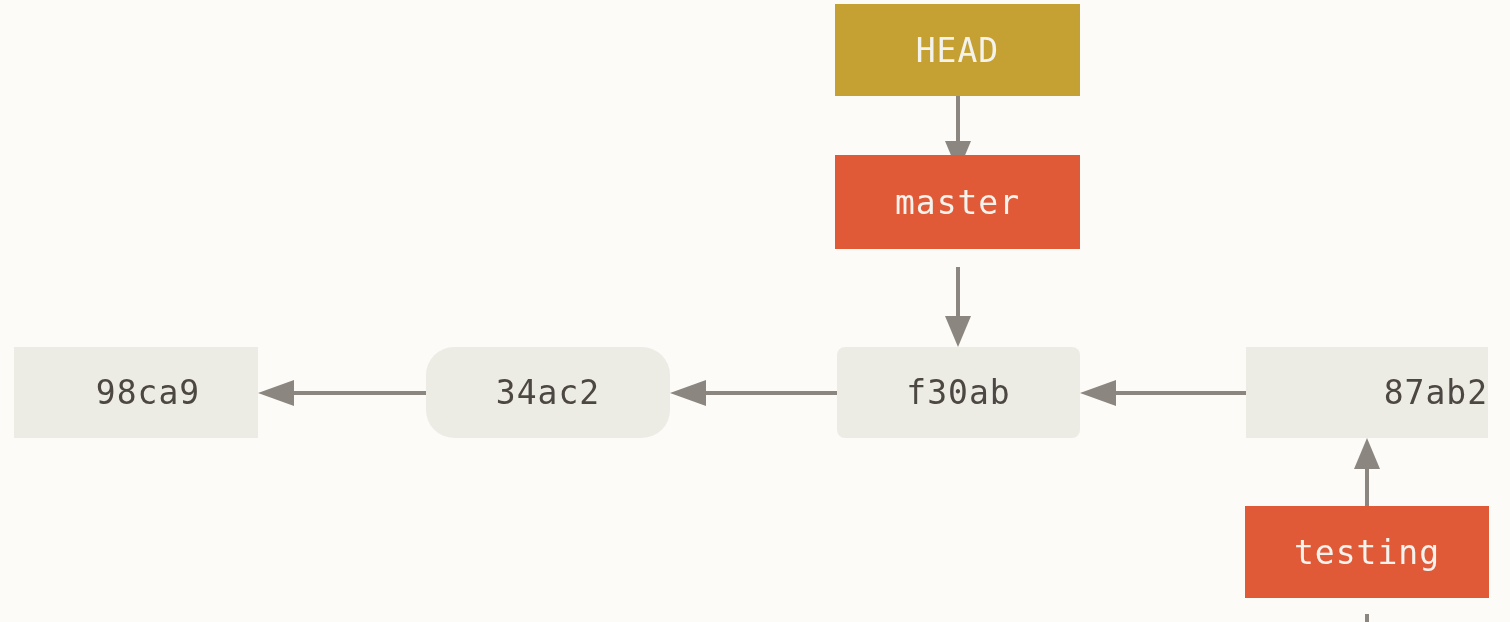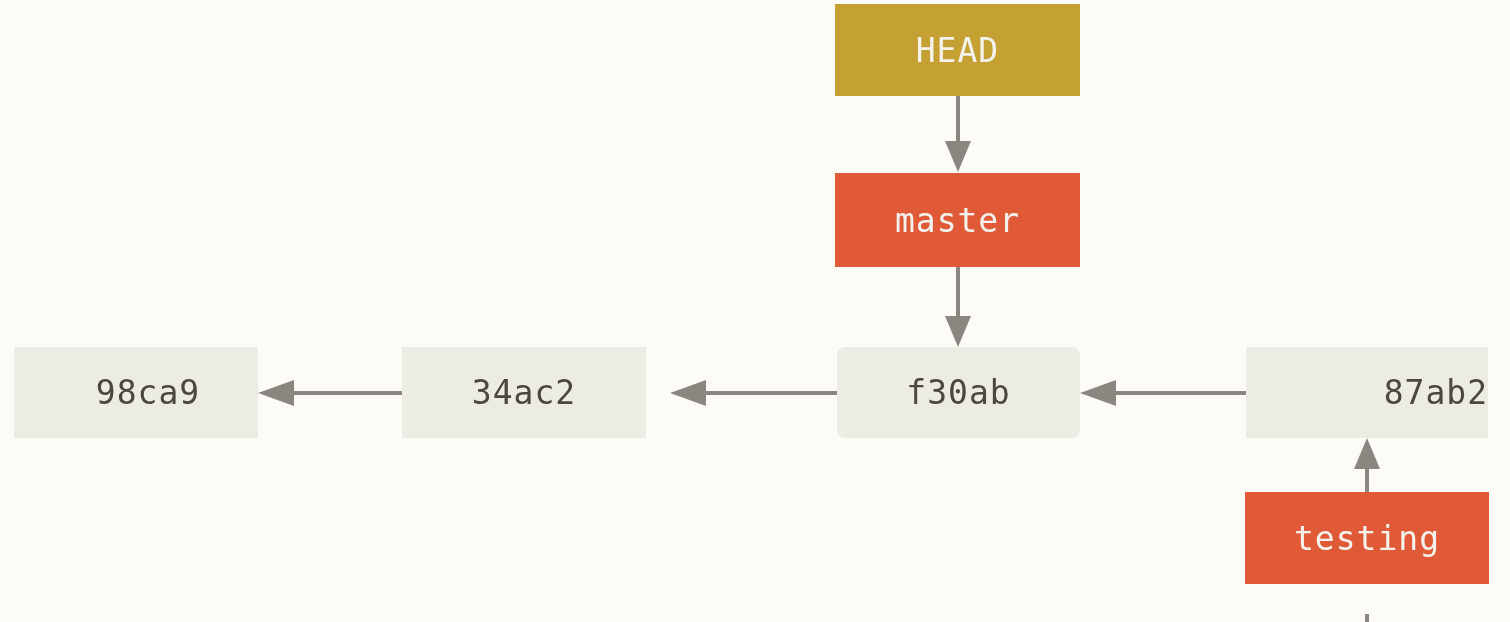--- a/index.html
+++ b/index.html
@@ -44,24 +44,24 @@
   .node.branch{
     background:var(--branch-bg);
     color:var(--label-text);
   }
   .node.commit{
     background:var(--commit-bg);
     color:var(--commit-text);
   }
   
   .pos-head   {left:835px; top:4px;   width:245px; height:92px;}
-  .pos-master {left:835px; top:173px; width:245px; height:94px;text-align:center;}
-  .pos-testing{left:1245px;top:492px; width:244px; height:92px;}
+  .pos-master {left:835px; top:155px; width:245px; height:94px;text-align:center;}
+  .pos-testing{left:1245px;top:506px; width:244px; height:92px;}
   .pos-c0{left:14px;  top:347px; width:244px; height:91px;padding-left:24px;}
-  .pos-c1{left:402px; top:347px; width:244px; height:91px;}
+  .pos-c1{left:426px; top:347px; width:244px; height:91px;border-radius:28px;}
   .pos-c2{left:837px; top:347px; width:243px; height:91px;border-radius:8px;}
   .pos-c3{left:1246px;top:347px; width:242px; height:91px;justify-content:flex-end;}
   .edges line{stroke:var(--arrow);stroke-width:4;}
   .edges polygon{fill:var(--arrow);}
 </style>
 </head>
 <body>
 
 <div class="canvas">
 

